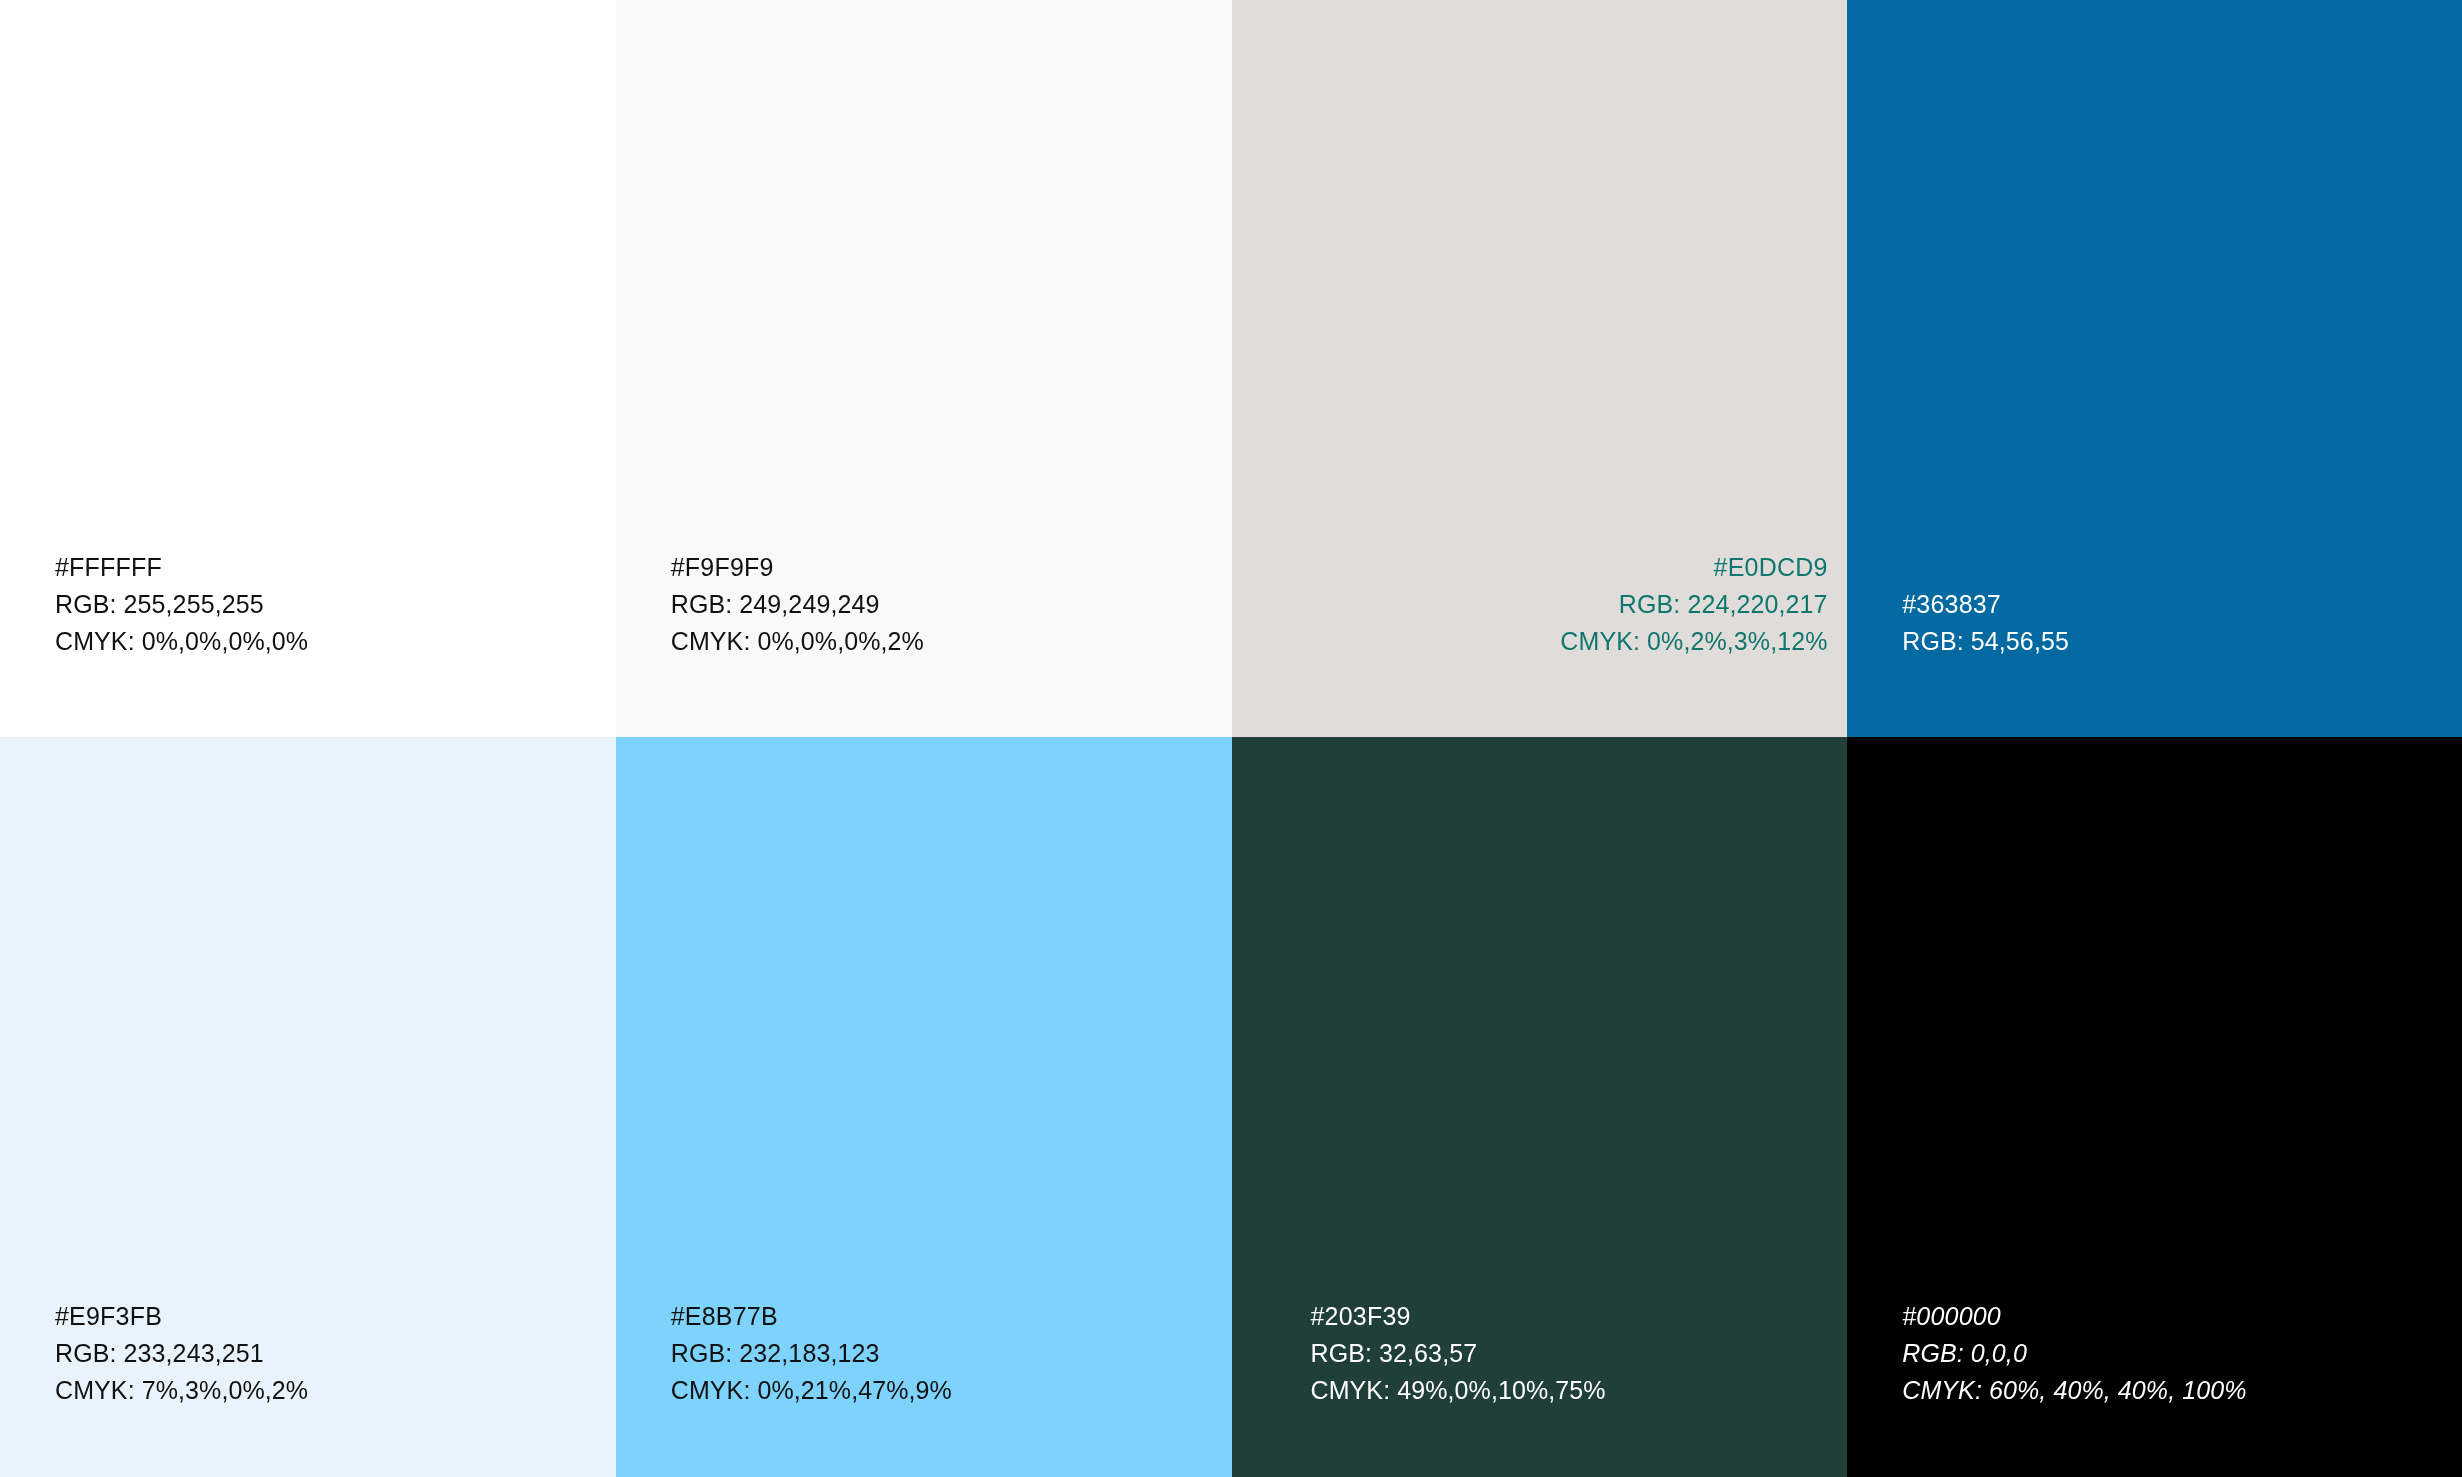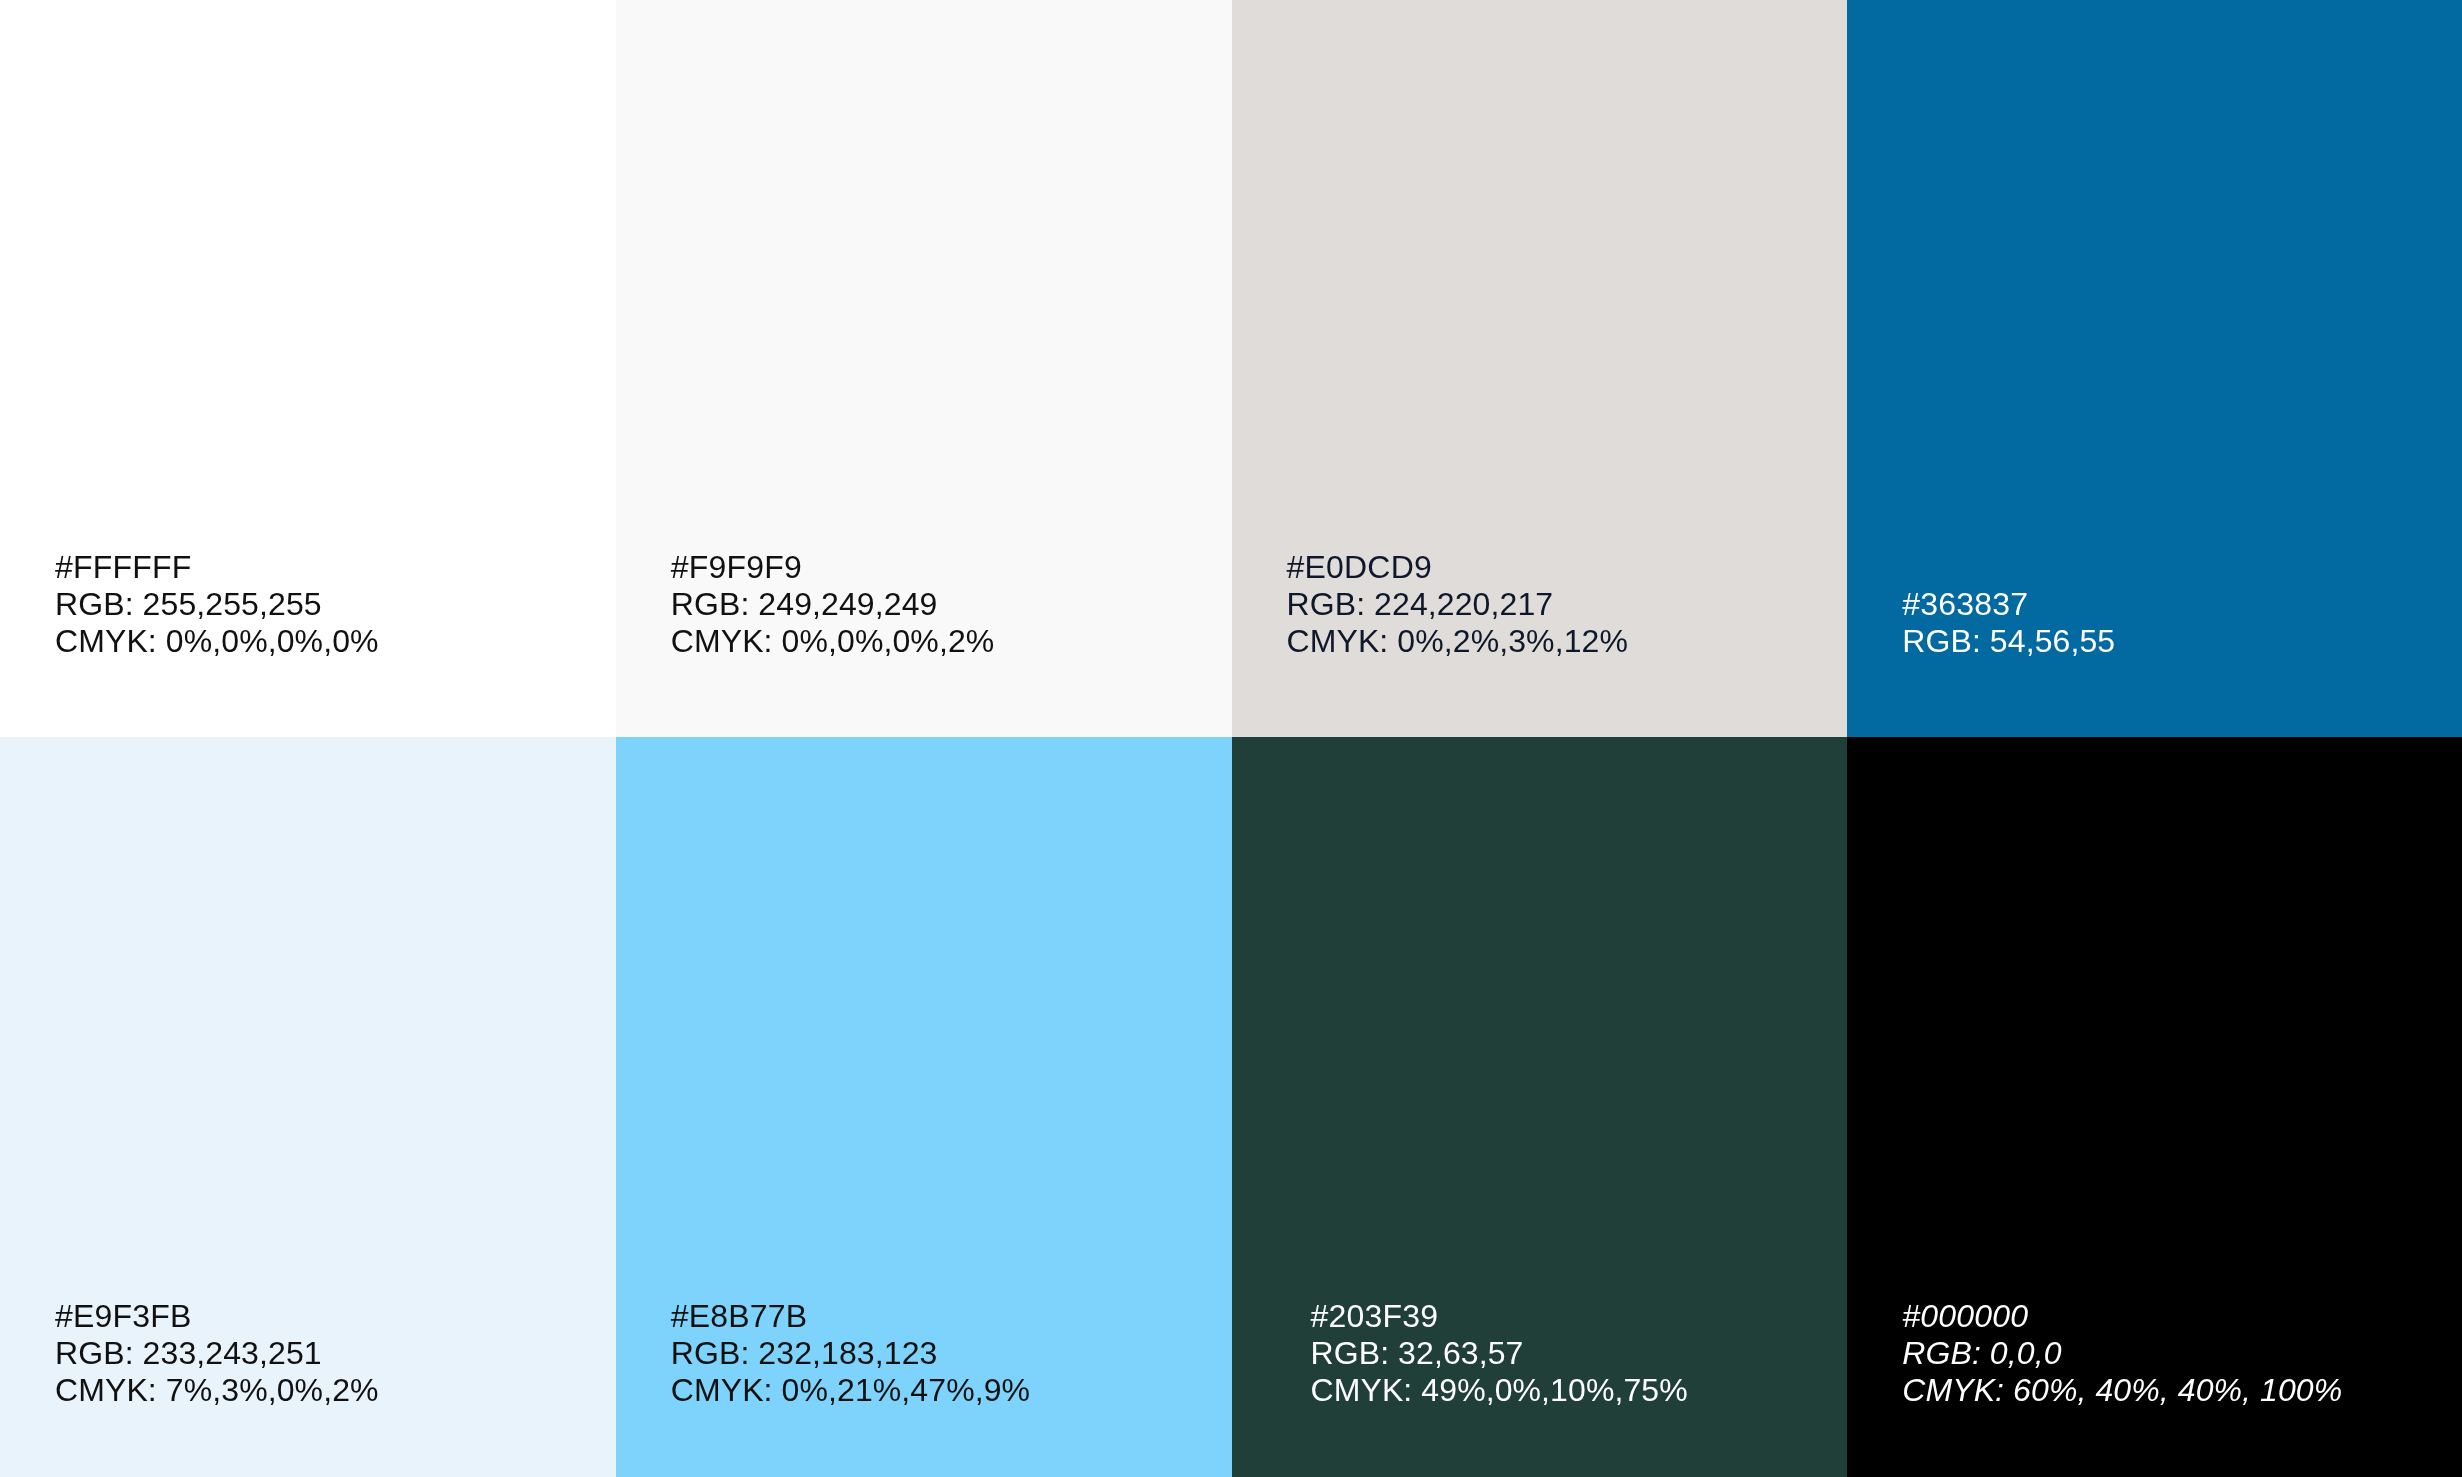--- a/index.html
+++ b/index.html
@@ -31,21 +31,21 @@
     padding-right: 19.7px;
   }
   .swatch-row-top .swatch-info {
     padding-bottom: 77px;
   }
   .swatch-row-bottom .swatch-info {
     padding-bottom: 69px;
   }
   .swatch-line {
     display: block;
-    font-size: 32px;
+    font-size: 25px;
     line-height: 37px;
     letter-spacing: 0.1px;
     white-space: nowrap;
     font-weight: 400;
   }
   .swatch-hex {
     letter-spacing: 0.2px;
   }
 </style>
 </head>
@@ -62,21 +62,21 @@
   </div>
 
   <div class="swatch swatch-row-top" style="background-color: rgb(249, 249, 249); color: rgb(17, 17, 17);">
     <div class="swatch-info">
       <span class="swatch-line swatch-hex">#F9F9F9</span>
       <span class="swatch-line swatch-rgb">RGB: 249,249,249</span>
       <span class="swatch-line swatch-cmyk">CMYK: 0%,0%,0%,2%</span>
     </div>
   </div>
 
-  <div class="swatch swatch-row-top" style="background-color: rgb(224, 220, 217); color: #0f172a;">
+  <div class="swatch swatch-row-top" style="background-color: rgb(224, 220, 217); color: #0f766e; text-align: right;">
     <div class="swatch-info">
       <span class="swatch-line swatch-hex">#E0DCD9</span>
       <span class="swatch-line swatch-rgb">RGB: 224,220,217</span>
       <span class="swatch-line swatch-cmyk">CMYK: 0%,2%,3%,12%</span>
     </div>
   </div>
 
   <div class="swatch swatch-row-top" style="background-color: #0369a1; color: rgb(255, 255, 255);">
     <div class="swatch-info">
       <span class="swatch-line swatch-hex">#363837</span>

